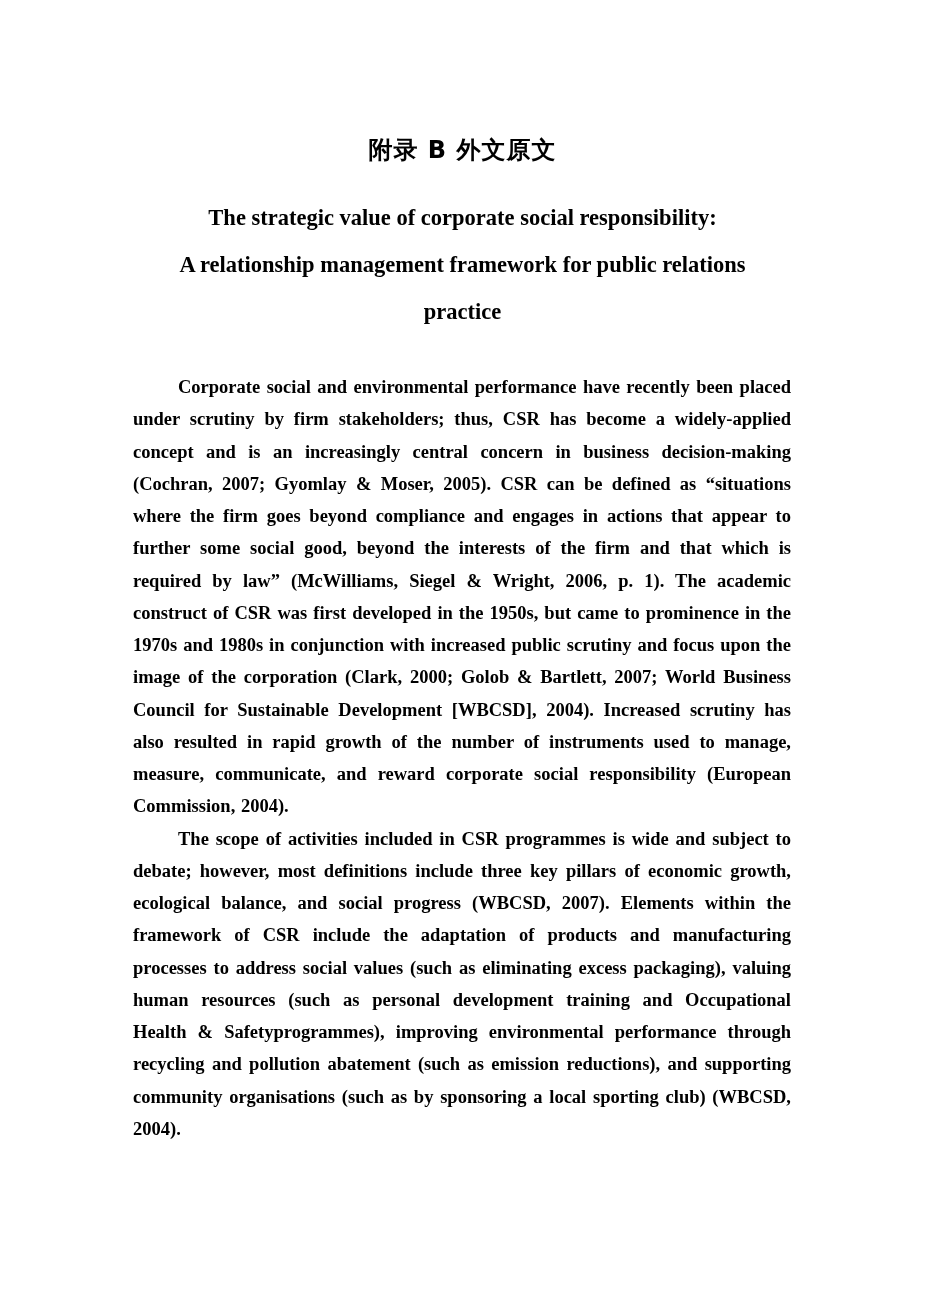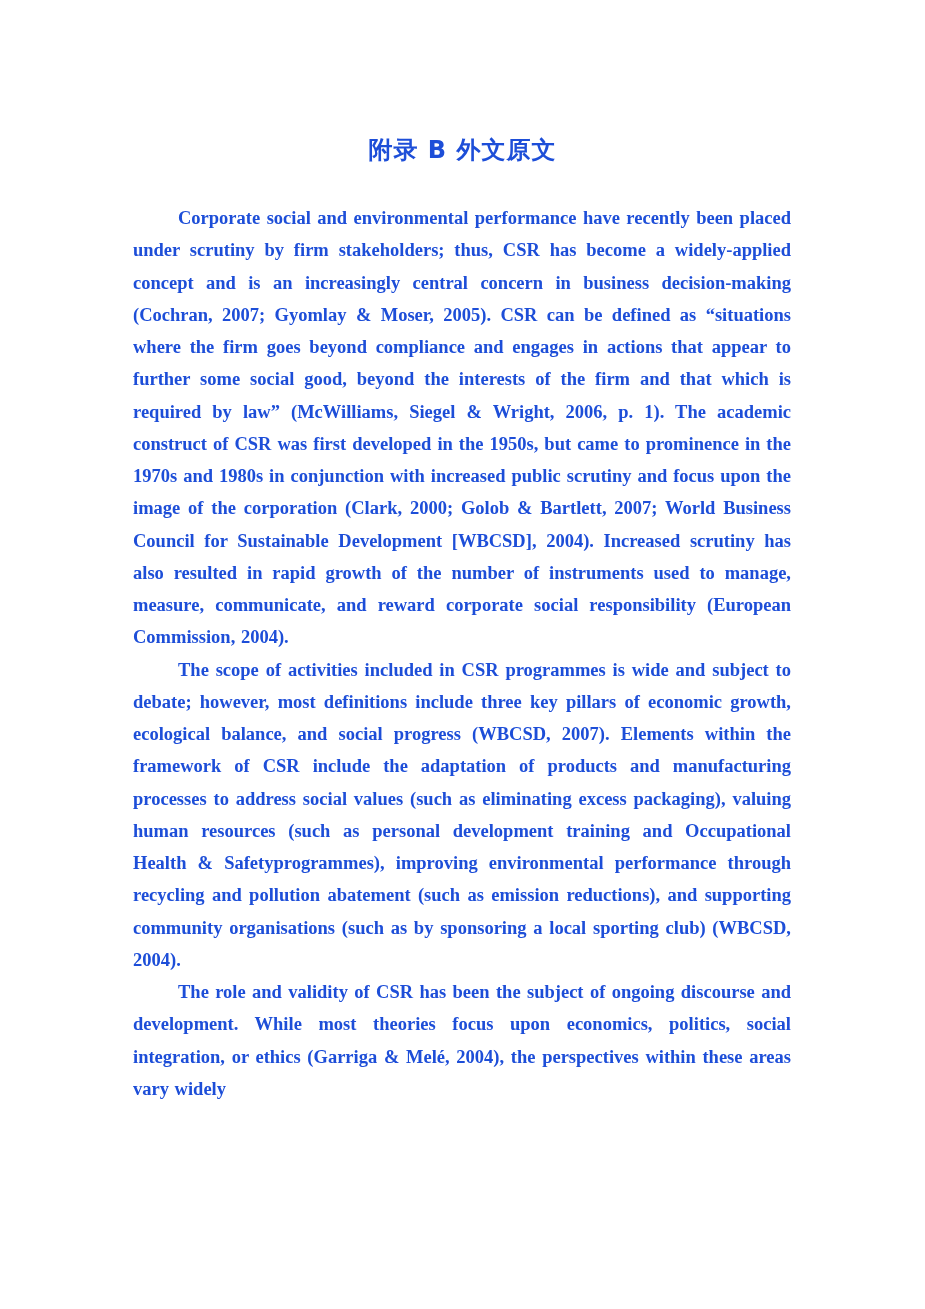--- a/index.html
+++ b/index.html
@@ -5,21 +5,21 @@
   html, body {
     margin: 0;
     padding: 0;
     background: #ffffff;
   }
   .page {
     position: relative;
     width: 925px;
     height: 1309px;
     background: #ffffff;
-    color: #1d4ed8;
+    color: #000000;
     overflow: hidden;
   }
   .appendix-heading {
     margin: 0;
     padding-top: 134px;
     text-align: center;
     font-family: "DejaVu Sans", "Liberation Sans", sans-serif;
     font-size: 24px;
     line-height: 32px;
     font-weight: bold;
@@ -49,20 +49,24 @@
     font-weight: bold;
   }
 </style>
 </head>
 <body>
 
 <div class="page">
 
   <h1 class="appendix-heading">附录 B  外文原文</h1>
 
+  <div class="paper-title">
+    <div class="title-line">The strategic value of corporate social responsibility:</div>
+    <div class="title-line">A relationship management framework for public relations</div>
+    <div class="title-line">practice</div>
+  </div>
 
   <div class="body-text">
     <p class="paragraph">Corporate social and environmental performance have recently been placed under scrutiny by firm stakeholders; thus, CSR has become a widely-applied concept and is an increasingly central concern in business decision-making (Cochran, 2007; Gyomlay &amp; Moser, 2005). CSR can be defined as “situations where the firm goes beyond compliance and engages in actions that appear to further some social good, beyond the interests of the firm and that which is required by law” (McWilliams, Siegel &amp; Wright, 2006, p. 1). The academic construct of CSR was first developed in the 1950s, but came to prominence in the 1970s and 1980s in conjunction with increased public scrutiny and focus upon the image of the corporation (Clark, 2000; Golob &amp; Bartlett, 2007; World Business Council for Sustainable Development [WBCSD], 2004). Increased scrutiny has also resulted in rapid growth of the number of instruments used to manage, measure, communicate, and reward corporate social responsibility (European Commission, 2004).</p>
     <p class="paragraph">The scope of activities included in CSR programmes is wide and subject to debate; however, most definitions include three key pillars of economic growth, ecological balance, and social progress (WBCSD, 2007). Elements within the framework of CSR include the adaptation of products and manufacturing processes to address social values (such as eliminating excess packaging), valuing human resources (such as personal development training and Occupational Health &amp; Safetyprogrammes), improving environmental performance through recycling and pollution abatement (such as emission reductions), and supporting community organisations (such as by sponsoring a local sporting club) (WBCSD, 2004).</p>
-    <p class="paragraph">The role and validity of CSR has been the subject of ongoing discourse and development. While most theories focus upon economics, politics, social integration, or ethics (Garriga &amp; Melé, 2004), the perspectives within these areas vary widely</p>
   </div>
 
 </div>
 
 </body></html>

